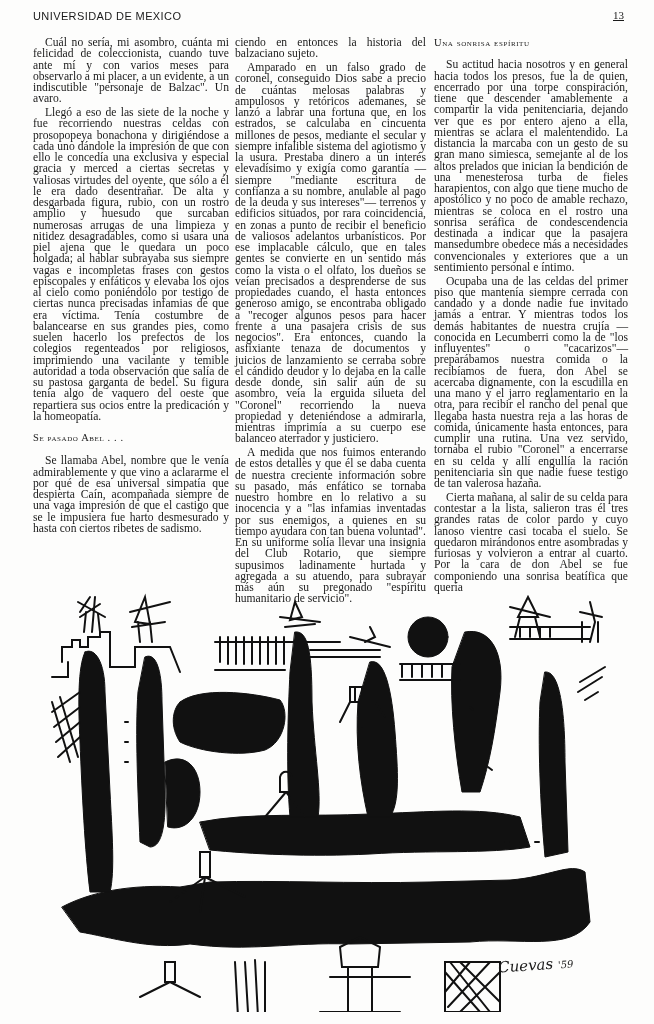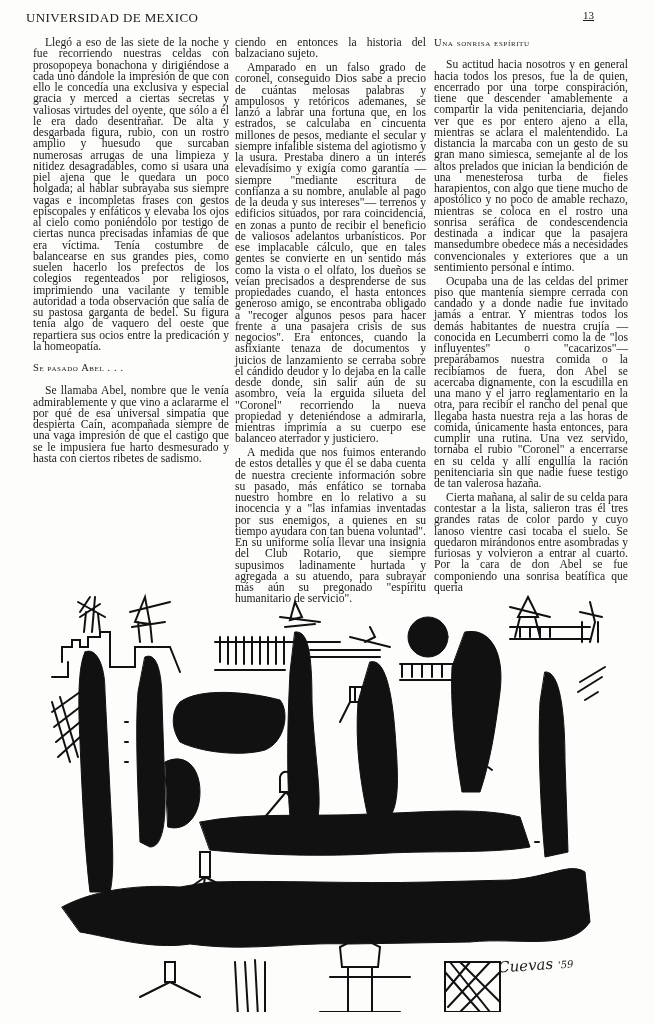--- a/index.html
+++ b/index.html
@@ -1,38 +1,39 @@
 <!DOCTYPE html>
 <html><head>
 <meta charset="utf-8">
 <style>
   html, body { margin: 0; padding: 0; background: #fdfdfc; }
   body { width: 654px; height: 1024px; position: relative; overflow: hidden; color: #1a1a1a; }
-  .header-title { position: absolute; left: 26px; top: 10px; font-family: Liberation Serif, serif; font-size: 13px; letter-spacing: 0.4px; }
-  .page-num { position: absolute; left: 583px; top: 9px; font-family: "Liberation Serif", serif; font-size: 11px; text-decoration: underline; }
+  .header-title { position: absolute; left: 33px; top: 10px; font-family: Liberation Sans, sans-serif; font-size: 11px; letter-spacing: 0.4px; }
+  .page-num { position: absolute; left: 613px; top: 9px; font-family: "Liberation Serif", serif; font-size: 11px; text-decoration: underline; }
   .col { position: absolute; top: 37px; font-family: "Liberation Serif", serif; font-size: 11.6px; line-height: 11.25px; text-align: justify; hyphens: manual; }
   .col p { margin: 0 0 2.5px 0; text-indent: 12px; }
   .col p.noindent { text-indent: 0; }
   .col1 { left: 33px; width: 196px; }
   .col2 { left: 235px; width: 191px; }
   .col3 { left: 434px; width: 194px; }
   .subhead { font-variant: small-caps; font-size: 10.5px; letter-spacing: 0.6px; text-indent: 0 !important; margin: 10px 0 12px 0 !important; text-align: left !important; }
   .subhead.top { margin-top: 0 !important; margin-bottom: 11px !important; }
   .illustration { position: absolute; left: 50px; top: 592px; width: 560px; height: 420px; }
   .signature { position: absolute; left: 498px; top: 956px; font-family: "DejaVu Serif", serif; font-style: italic; font-size: 15px; transform: rotate(-4deg); }
 </style>
 </head>
 <body>
 
 <div>
   <div class="header-title">UNIVERSIDAD DE MEXICO</div>
   <div class="page-num">13</div>
 </div>
 
 <div class="col col1">
+  <p>Cuál no sería, mi asombro, cuánta mi felicidad de coleccionista, cuando tuve ante mí y con varios meses para observarlo a mi placer, a un evidente, a un indiscutible "personaje de Balzac". Un avaro.</p>
   <p>Llegó a eso de las siete de la noche y fue recorriendo nuestras celdas con prosopopeya bonachona y dirigiéndose a cada uno dándole la impresión de que con ello le concedía una exclusiva y especial gracia y merced a ciertas secretas y valiosas virtudes del oyente, que sólo a él le era dado desentrañar. De alta y desgarbada figura, rubio, con un rostro amplio y huesudo que surcaban numerosas arrugas de una limpieza y nitidez desagradables, como si usara una piel ajena que le quedara un poco holgada; al hablar subrayaba sus siempre vagas e incompletas frases con gestos episcopales y enfáticos y elevaba los ojos al cielo como poniéndolo por testigo de ciertas nunca precisadas infamias de que era víctima. Tenía costumbre de balancearse en sus grandes pies, como suelen hacerlo los prefectos de los colegios regenteados por religiosos, imprimiendo una vacilante y temible autoridad a toda observación que salía de su pastosa garganta de bedel. Su figura tenía algo de vaquero del oeste que repartiera sus ocios entre la predicación y la homeopatía.</p>
   <p class="subhead">Se pasado Abel . . .</p>
   <p>Se llamaba Abel, nombre que le venía admirablemente y que vino a aclararme el por qué de esa universal simpatía que despierta Caín, acompañada siempre de una vaga impresión de que el castigo que se le impusiera fue harto desmesurado y hasta con ciertos ribetes de sadismo.</p>
 </div>
 
 <div class="col col2">
   <p class="noindent">ciendo en entonces la historia del balzaciano sujeto.</p>
   <p>Amparado en un falso grado de coronel, conseguido Dios sabe a precio de cuántas melosas palabras y ampulosos y retóricos ademanes, se lanzó a labrar una fortuna que, en los estrados, se calculaba en cincuenta millones de pesos, mediante el secular y siempre infalible sistema del agiotismo y la usura. Prestaba dinero a un interés elevadísimo y exigía como garantía —siempre "mediante escritura de confianza a su nombre, anulable al pago de la deuda y sus intereses"— terrenos y edificios situados, por rara coincidencia, en zonas a punto de recibir el beneficio de valiosos adelantos urbanísticos. Por ese implacable cálculo, que en tales gentes se convierte en un sentido más como la vista o el olfato, los dueños se veían precisados a desprenderse de sus propiedades cuando, el hasta entonces generoso amigo, se encontraba obligado a "recoger algunos pesos para hacer frente a una pasajera crisis de sus negocios". Era entonces, cuando la asfixiante tenaza de documentos y juicios de lanzamiento se cerraba sobre el cándido deudor y lo dejaba en la calle desde donde, sin salir aún de su asombro, veía la erguida silueta del "Coronel" recorriendo la nueva propiedad y deteniéndose a admirarla, mientras imprimía a su cuerpo ese balanceo aterrador y justiciero.</p>
   <p>A medida que nos fuimos enterando de estos detalles y que él se daba cuenta de nuestra creciente información sobre su pasado, más enfático se tornaba nuestro hombre en lo relativo a su inocencia y a "las infamias inventadas por sus enemigos, a quienes en su tiempo ayudara con tan buena voluntad". En su uniforme solía llevar una insignia del Club Rotario, que siempre supusimos ladinamente hurtada y agregada a su atuendo, para subrayar más aún su pregonado "espíritu humanitario de servicio".</p>
 </div>

